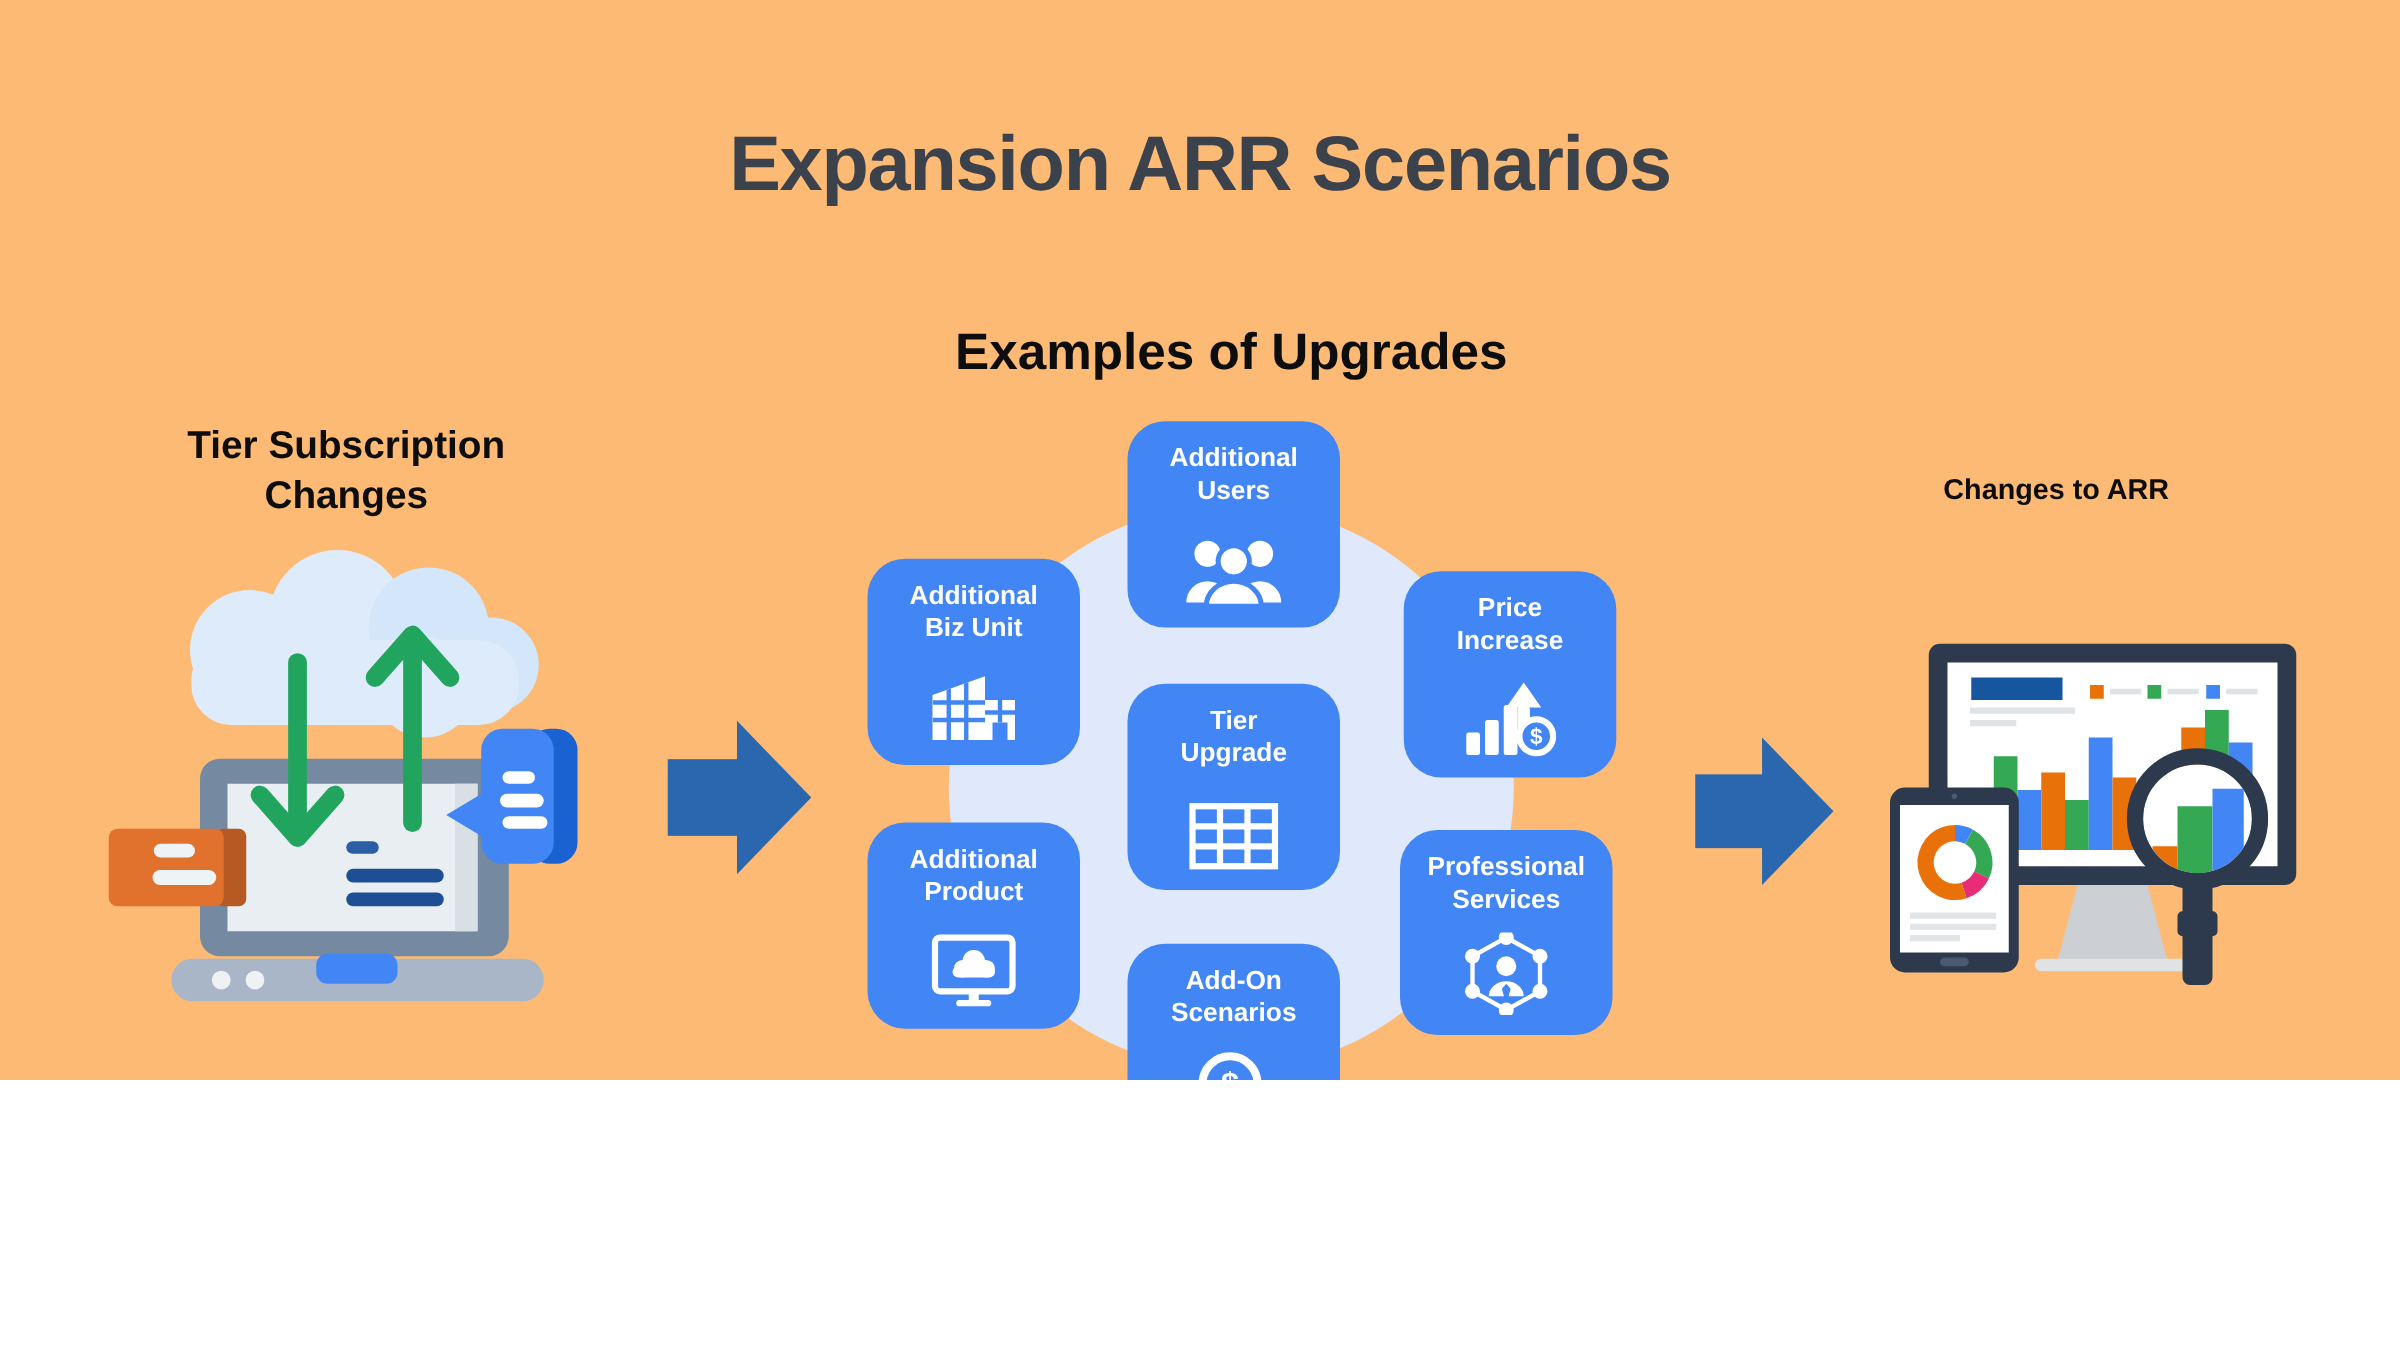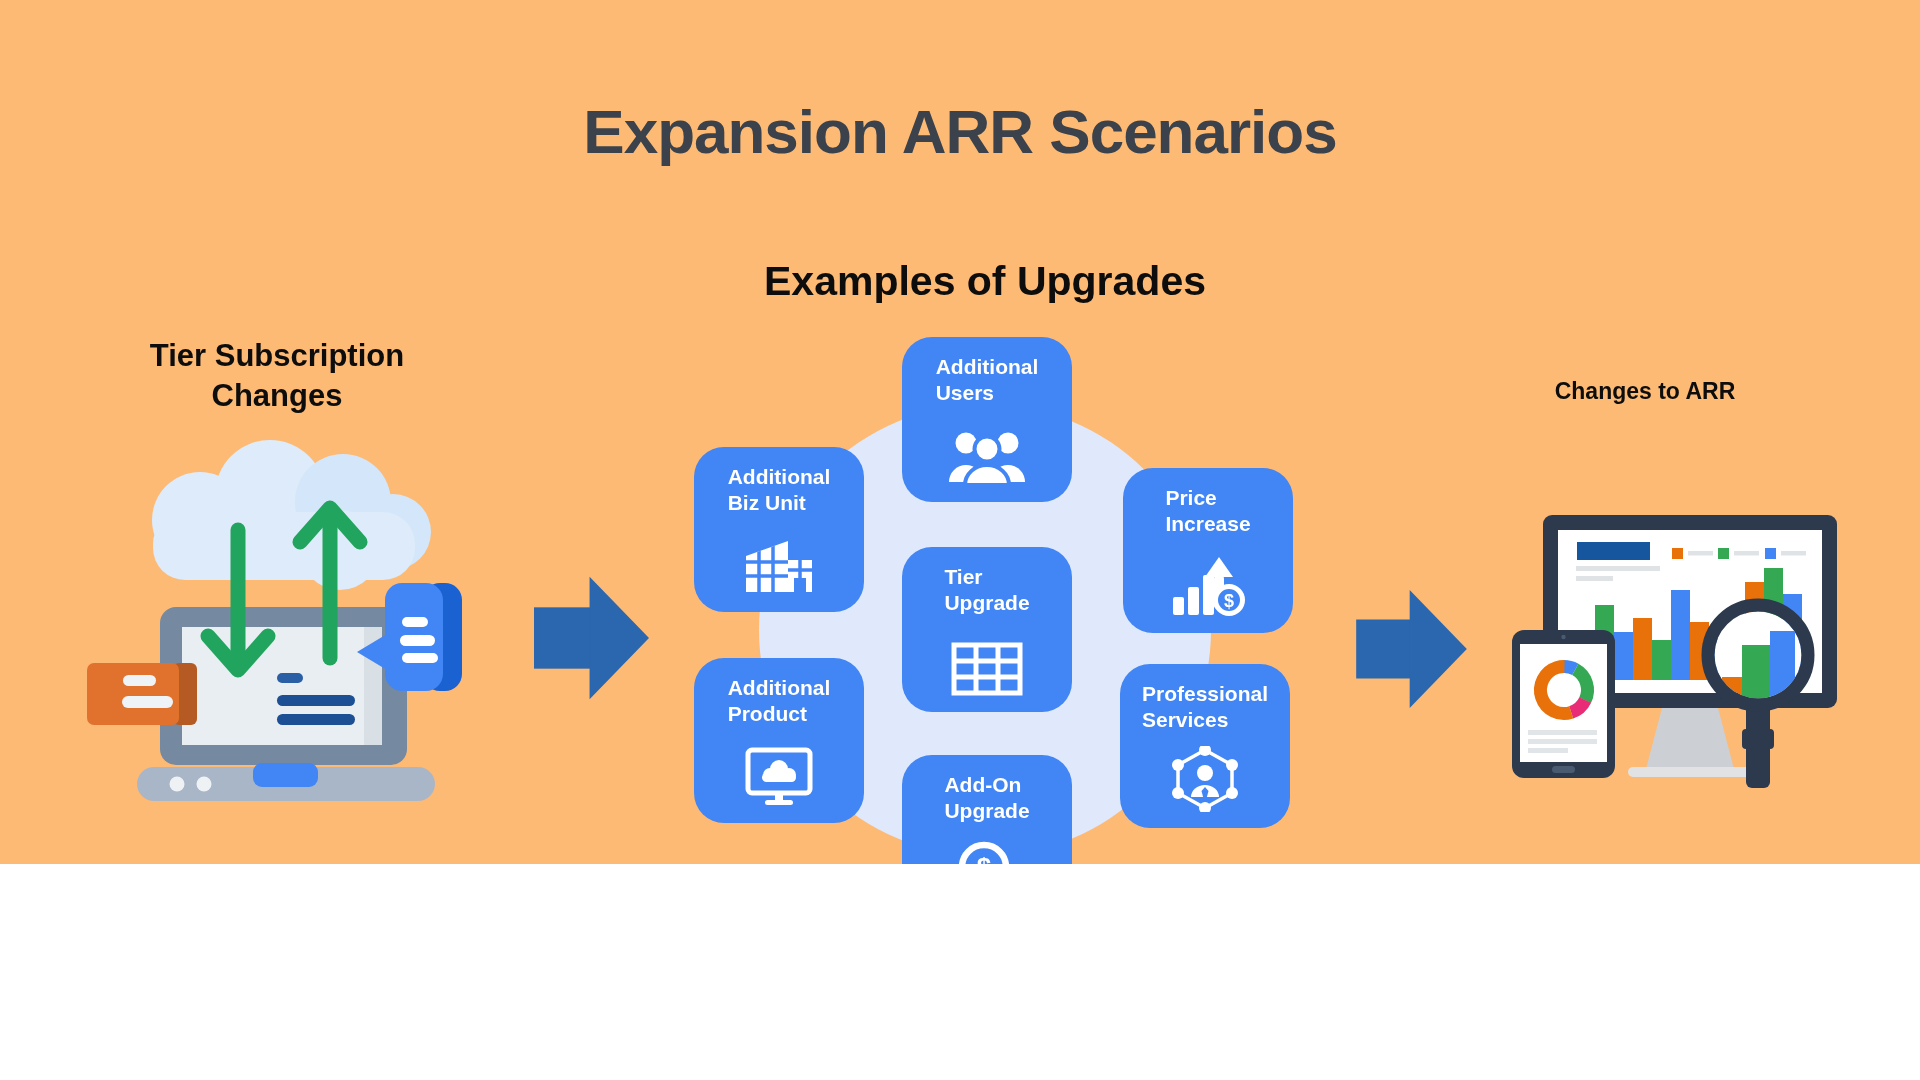--- a/index.html
+++ b/index.html
@@ -9,25 +9,25 @@
   .page-title{left:0;top:96px;width:1920px;text-align:center;
               font-size:62px;font-weight:bold;color:#3b424c;letter-spacing:-1px;}
   .section-heading{font-weight:bold;color:#0d0d0d;text-align:center;white-space:pre-line;}
   .heading-left{left:77px;top:336px;width:400px;font-size:31px;line-height:1.28;}
   .heading-middle{left:735px;top:258px;width:500px;font-size:41px;}
   .heading-right{left:1445px;top:378px;width:400px;font-size:23px;}
   .bg-circle{left:759px;top:404px;width:452px;height:452px;border-radius:50%;background:#dfe9fb;}
   .upgrade-box{width:170px;height:165px;border-radius:30px;background:#4285f4;
                display:flex;flex-direction:column;align-items:center;box-sizing:border-box;padding-top:17px;}
   .upgrade-box .label{color:#fff;font-weight:bold;font-size:21px;line-height:1.24;
-                      text-align:left;white-space:pre-line;}
+                      text-align:center;white-space:pre-line;}
   .upgrade-box .icon{margin-top:auto;margin-bottom:16px;display:flex;align-items:flex-end;justify-content:center;}
   .box-users{left:902px;top:337px;}
   .box-bizunit{left:694px;top:447px;}
-  .box-price{left:1123px;top:468px;}
+  .box-price{left:1123px;top:457px;}
   .box-tier{left:902px;top:547px;gap:13px;}
   .box-product{left:694px;top:658px;}
   .box-services{left:1120px;top:664px;height:164px;}
   .box-addon{left:902px;top:755px;}
   svg text{font-family:"Liberation Sans",sans-serif;font-weight:bold;fill:#fff;}
 </style>
 </head>
 <body>
 
 <div class="canvas">
@@ -197,21 +197,21 @@
           <circle cx="9" cy="19" r="6" fill="#fff"></circle>
         <circle cx="36" cy="27" r="8" fill="#fff"></circle>
         <path d="M22 51 a14 12 0 0 1 28 0 z" fill="#fff"></path>
         <polygon points="36,41 32.5,45 35.2,55 36.8,55 39.5,45" fill="#4285f4"></polygon>
       </svg>
     </span>
   </div>
 
   <div class="abs upgrade-box box-addon">
     <span class="label">Add-On
-Upgrade</span>
+Scenarios</span>
     <span class="icon">
       <svg width="66" height="66" viewBox="0 0 66 66">
         <circle cx="30" cy="29" r="22" fill="none" stroke="#fff" stroke-width="6.5"></circle>
         <text x="30" y="38" font-size="26" text-anchor="middle">$</text>
         <g transform="translate(36,34) rotate(-14)">
           <path d="M0 0 L0 26 L7 20 L12 31 L17 28 L12 18 L21 17 Z" fill="#fff" stroke="#4285f4" stroke-width="4" paint-order="stroke" stroke-linejoin="round"></path>
         </g>
       </svg>
     </span>
   </div>

